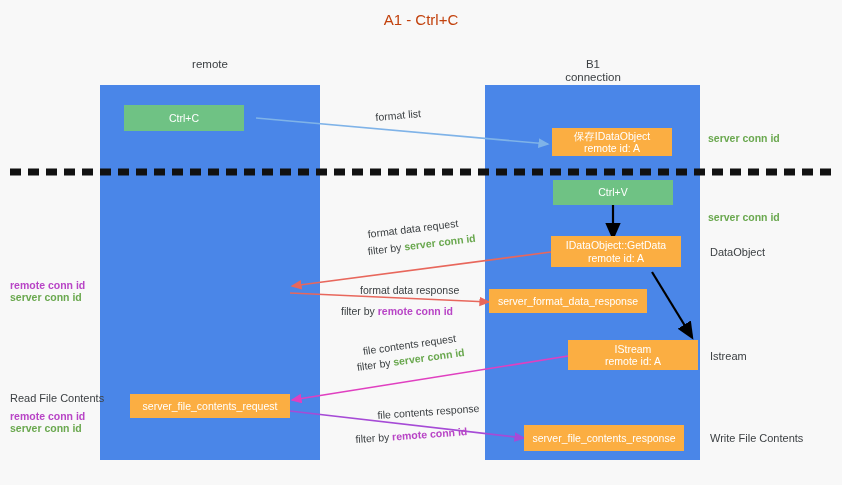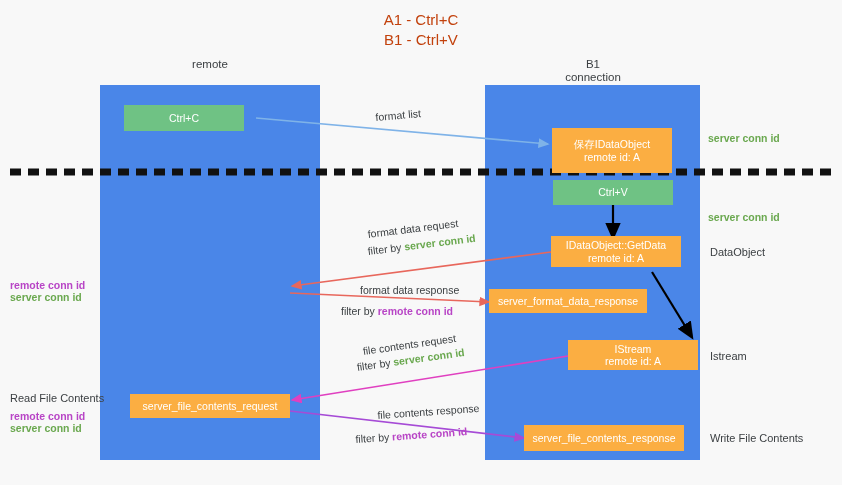--- a/index.html
+++ b/index.html
@@ -61,21 +61,20 @@
 </head>
 <body>
 
 <div id="stage">
 
   <div class="abs lane" id="lane-a1"></div>
   <div class="abs lane" id="lane-b1"></div>
 
   <div class="abs" id="title">
     <div>A1 - Ctrl+C</div>
-    <div>B1 - Ctrl+V</div>
   </div>
 
   <div class="abs col-head" style="left:120px;top:58px;width:180px;">
     <div>remote</div>
   </div>
   <div class="abs col-head" style="left:503px;top:58px;width:180px;">
     <div>B1</div>
     <div>connection</div>
   </div>
 
@@ -113,21 +112,21 @@
     <line x1="568" y1="356" x2="292" y2="400" stroke="#e040c0" stroke-width="1.6" marker-end="url(#ah-magenta)"></line>
 
     <line x1="290" y1="411" x2="524" y2="438" stroke="#a64bd6" stroke-width="1.6" marker-end="url(#ah-purple)"></line>
   </svg>
 
   <div class="abs node green" style="left:124px;top:105px;width:120px;height:26px;">Ctrl+C</div>
 
 
   <div class="abs node orange" style="left:130px;top:394px;width:160px;height:24px;">server_file_contents_request</div>
 
-  <div class="abs node orange" style="left:552px;top:128px;width:120px;height:45px;">保存IDataObject
+  <div class="abs node orange" style="left:552px;top:128px;width:120px;height:28px;">保存IDataObject
 remote id: A</div>
 
   <div class="abs node green" style="left:553px;top:180px;width:120px;height:25px;">Ctrl+V</div>
 
   <div class="abs node orange" style="left:551px;top:236px;width:130px;height:31px;">IDataObject::GetData
 remote id: A</div>
 
   <div class="abs node orange" style="left:568px;top:340px;width:130px;height:30px;">IStream
 remote id: A</div>
 

